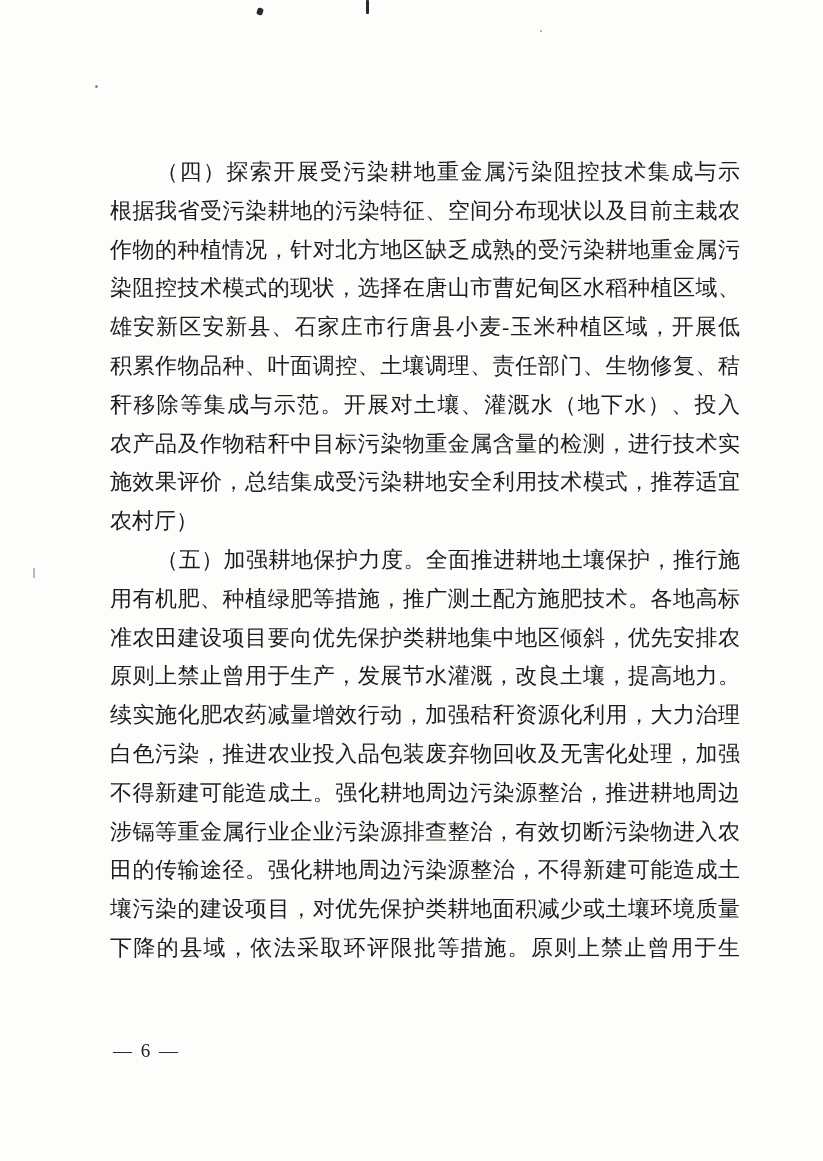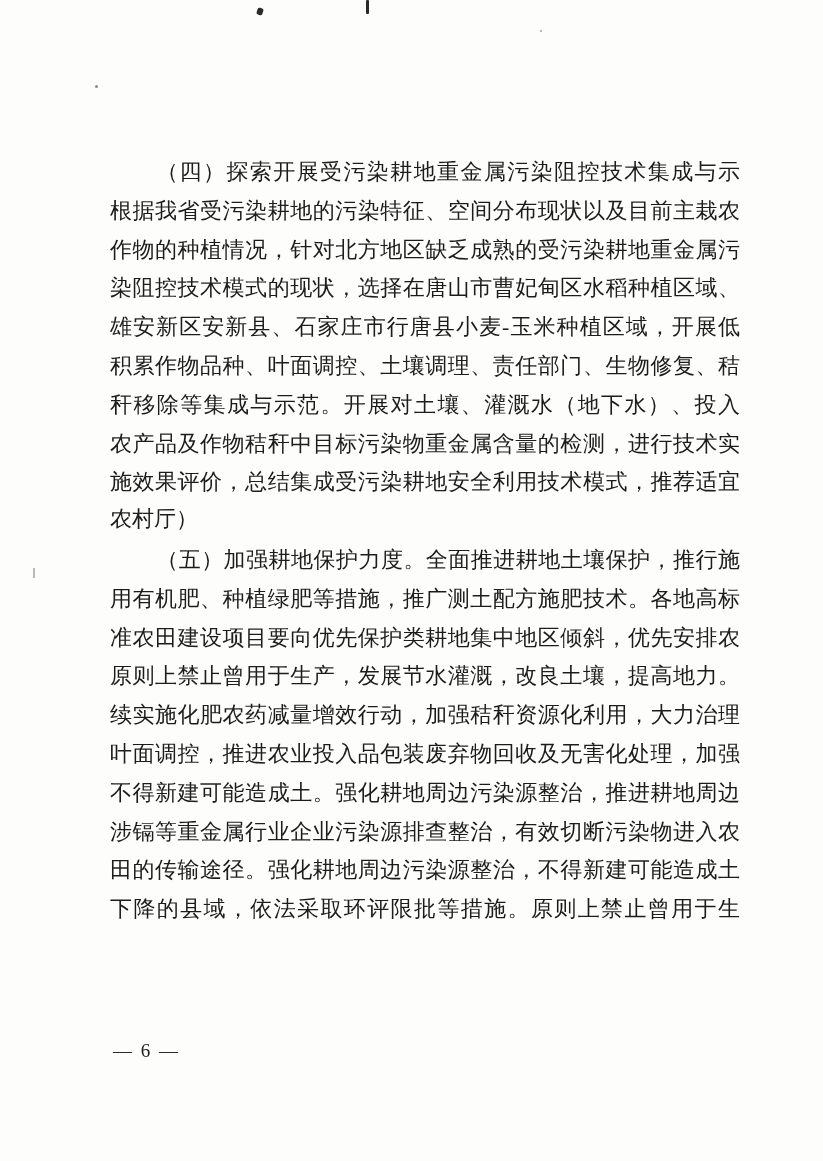--- a/index.html
+++ b/index.html
@@ -24,21 +24,21 @@
   .para { display: block; }
   .line {
     height: 38.8px;
     line-height: 38.8px;
     overflow: hidden;
     text-align: justify;
     text-align-last: justify;
   }
   .line-first { text-indent: 2.1em; }
   
-  .p1 .line-last { text-align-last: left; font-family: Liberation Mono, monospace; }
+  .p1 .line-last { text-align-last: left; }
   .footer {
     position: absolute;
     left: 113px;
     top: 1040px;
     font-size: 19px;
     letter-spacing: 2px;
     color: #222;
   }
   
   .artifact { position: absolute; background: #2a2a2a; }
@@ -71,23 +71,24 @@
         <div class="line">农产品及作物秸秆中目标污染物重金属含量的检测，进行技术实</div>
         <div class="line">施效果评价，总结集成受污染耕地安全利用技术模式，推荐适宜</div>
         <div class="line line-last">农村厅）</div>
       </div>
     <div class="para p2">
         <div class="line line-first">（五）加强耕地保护力度。全面推进耕地土壤保护，推行施</div>
         <div class="line">用有机肥、种植绿肥等措施，推广测土配方施肥技术。各地高标</div>
         <div class="line">准农田建设项目要向优先保护类耕地集中地区倾斜，优先安排农</div>
         <div class="line">原则上禁止曾用于生产，发展节水灌溉，改良土壤，提高地力。持</div>
         <div class="line">续实施化肥农药减量增效行动，加强秸秆资源化利用，大力治理</div>
-        <div class="line">叶面调控，推进农业投入品包装废弃物回收及无害化处理，加强</div>
+        <div class="line">白色污染，推进农业投入品包装废弃物回收及无害化处理，加强</div>
         <div class="line">不得新建可能造成土。强化耕地周边污染源整治，推进耕地周边</div>
         <div class="line">涉镉等重金属行业企业污染源排查整治，有效切断污染物进入农</div>
         <div class="line">田的传输途径。强化耕地周边污染源整治，不得新建可能造成土</div>
+        <div class="line">壤污染的建设项目，对优先保护类耕地面积减少或土壤环境质量</div>
         <div class="line line-last">下降的县域，依法采取环评限批等措施。原则上禁止曾用于生产、</div>
       </div>
   </div>
 
   <div class="footer">— 6 —</div>
 
 </div>
 
 </body></html>

